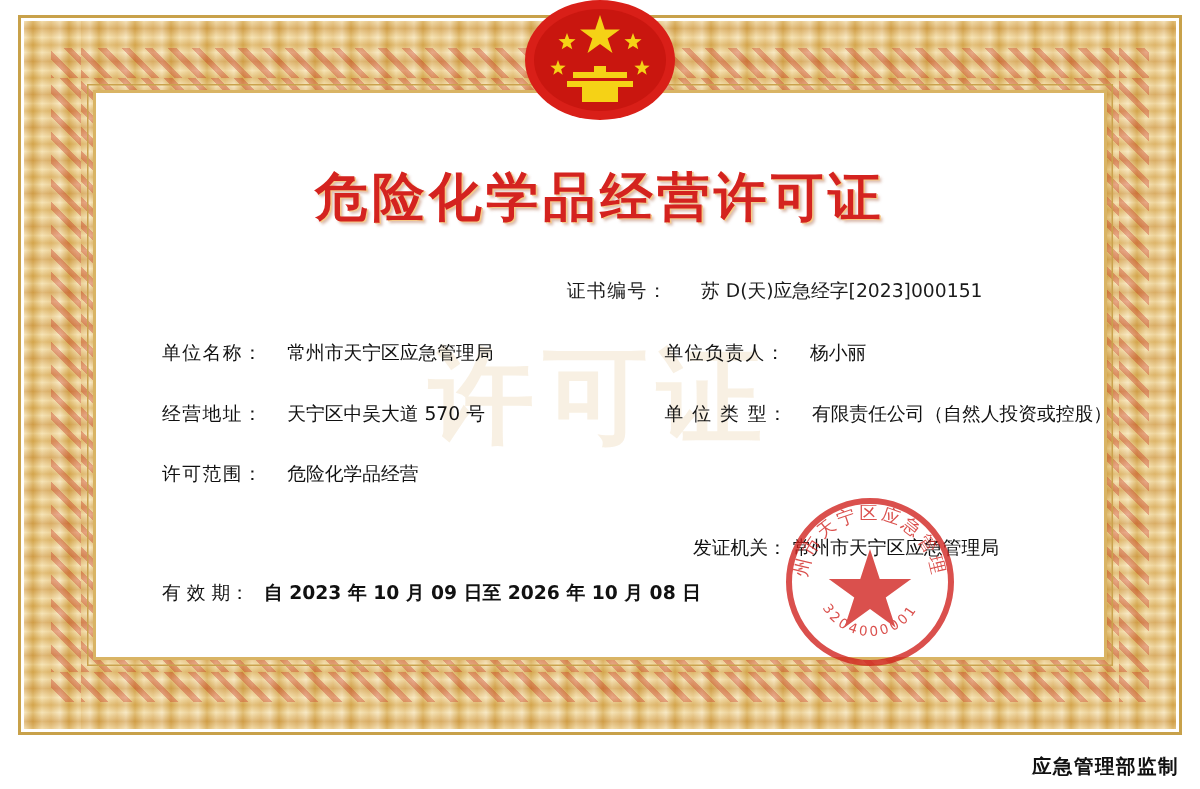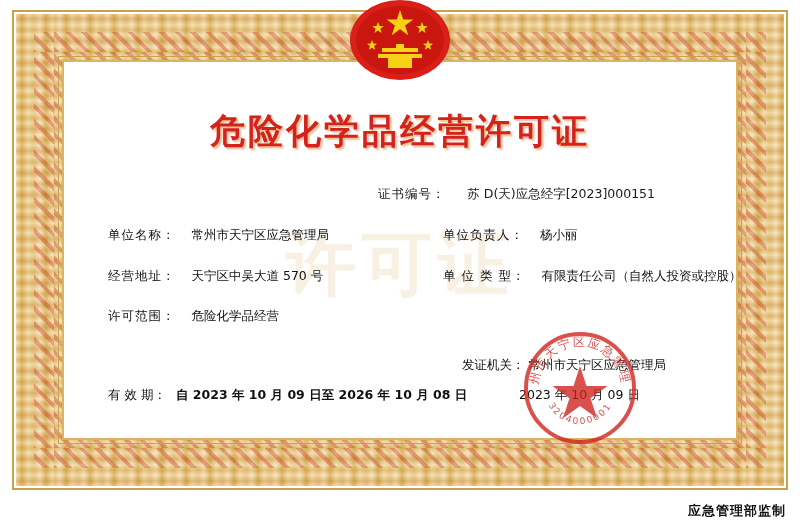--- a/index.html
+++ b/index.html
@@ -281,21 +281,20 @@
   <div class="field col-left row3">
     <span class="lbl">许可范围：</span>
     <span class="val">危险化学品经营</span>
   </div>
 
   <div class="issuer">
     <span class="lbl">发证机关：</span>
     <span class="val">常州市天宁区应急管理局</span>
   </div>
 
-  <div class="issue-date">2023 年 10 月 09 日</div>
 
   <div class="valid">
     <span class="lbl">有 效 期：</span>
     <span class="val">自 2023 年 10 月 09 日至 2026 年 10 月 08 日</span>
   </div>
 
   <svg class="seal" viewBox="0 0 116 116">
     <circle cx="58" cy="58" r="54" fill="none" stroke="#d0201c" stroke-width="4"></circle>
     <path id="sealTopArc" d="M 16 58 A 42 42 0 0 1 100 58" fill="none"></path>
     <path id="sealBottomArc" d="M 22 58 A 36 36 0 0 0 94 58" fill="none"></path>

